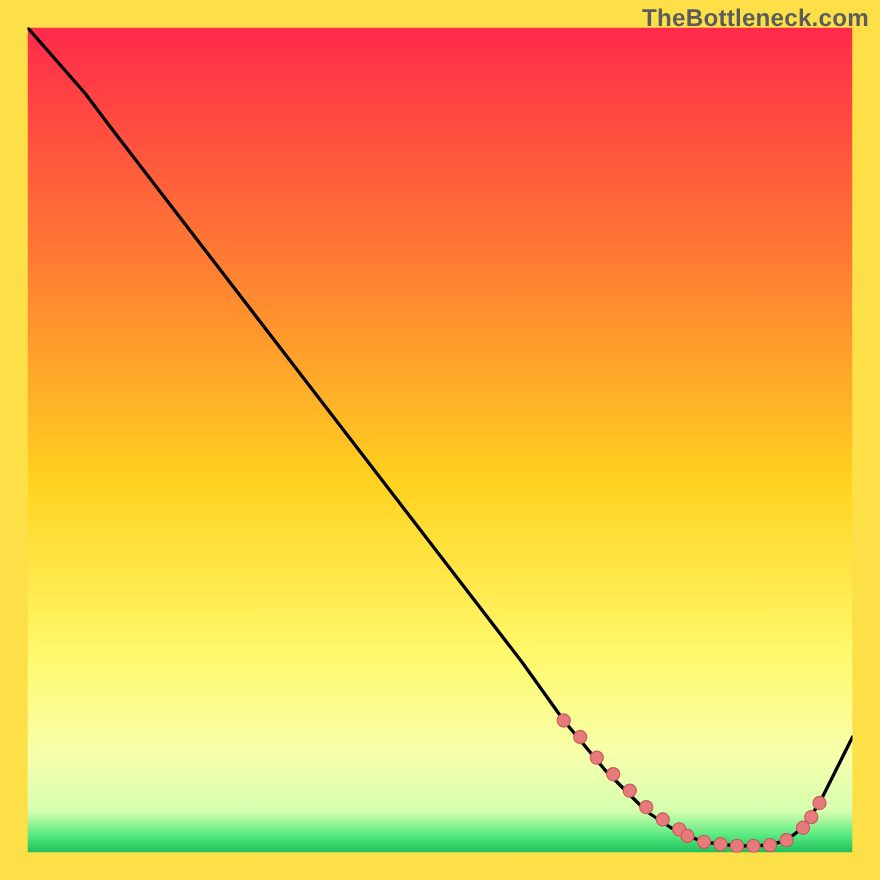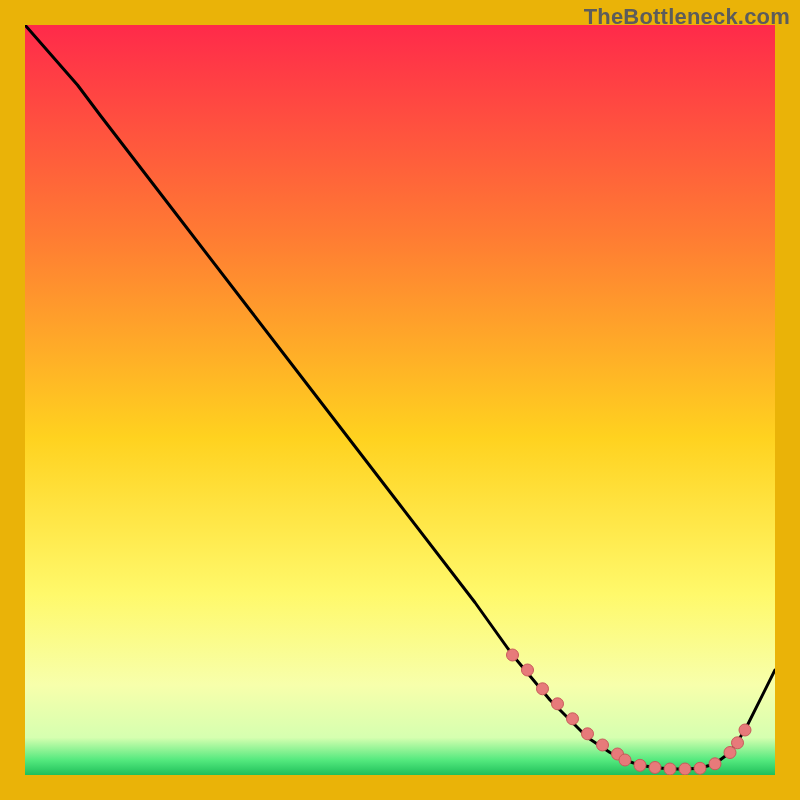--- a/index.html
+++ b/index.html
@@ -7,21 +7,21 @@
     padding: 0;
     width: 800px;
     height: 800px;
     background: #000;
     font-family: Arial, Helvetica, sans-serif;
   }
   .wrap {
     position: relative;
     width: 800px;
     height: 800px;
-    background: #eab308;
+    background: #fde047;
   }
   .attribution {
     position: absolute;
     top: 4px;
     right: 10px;
     color: #5c5c5c;
     font-size: 22px;
     font-weight: 600;
     letter-spacing: 0.2px;
   }

